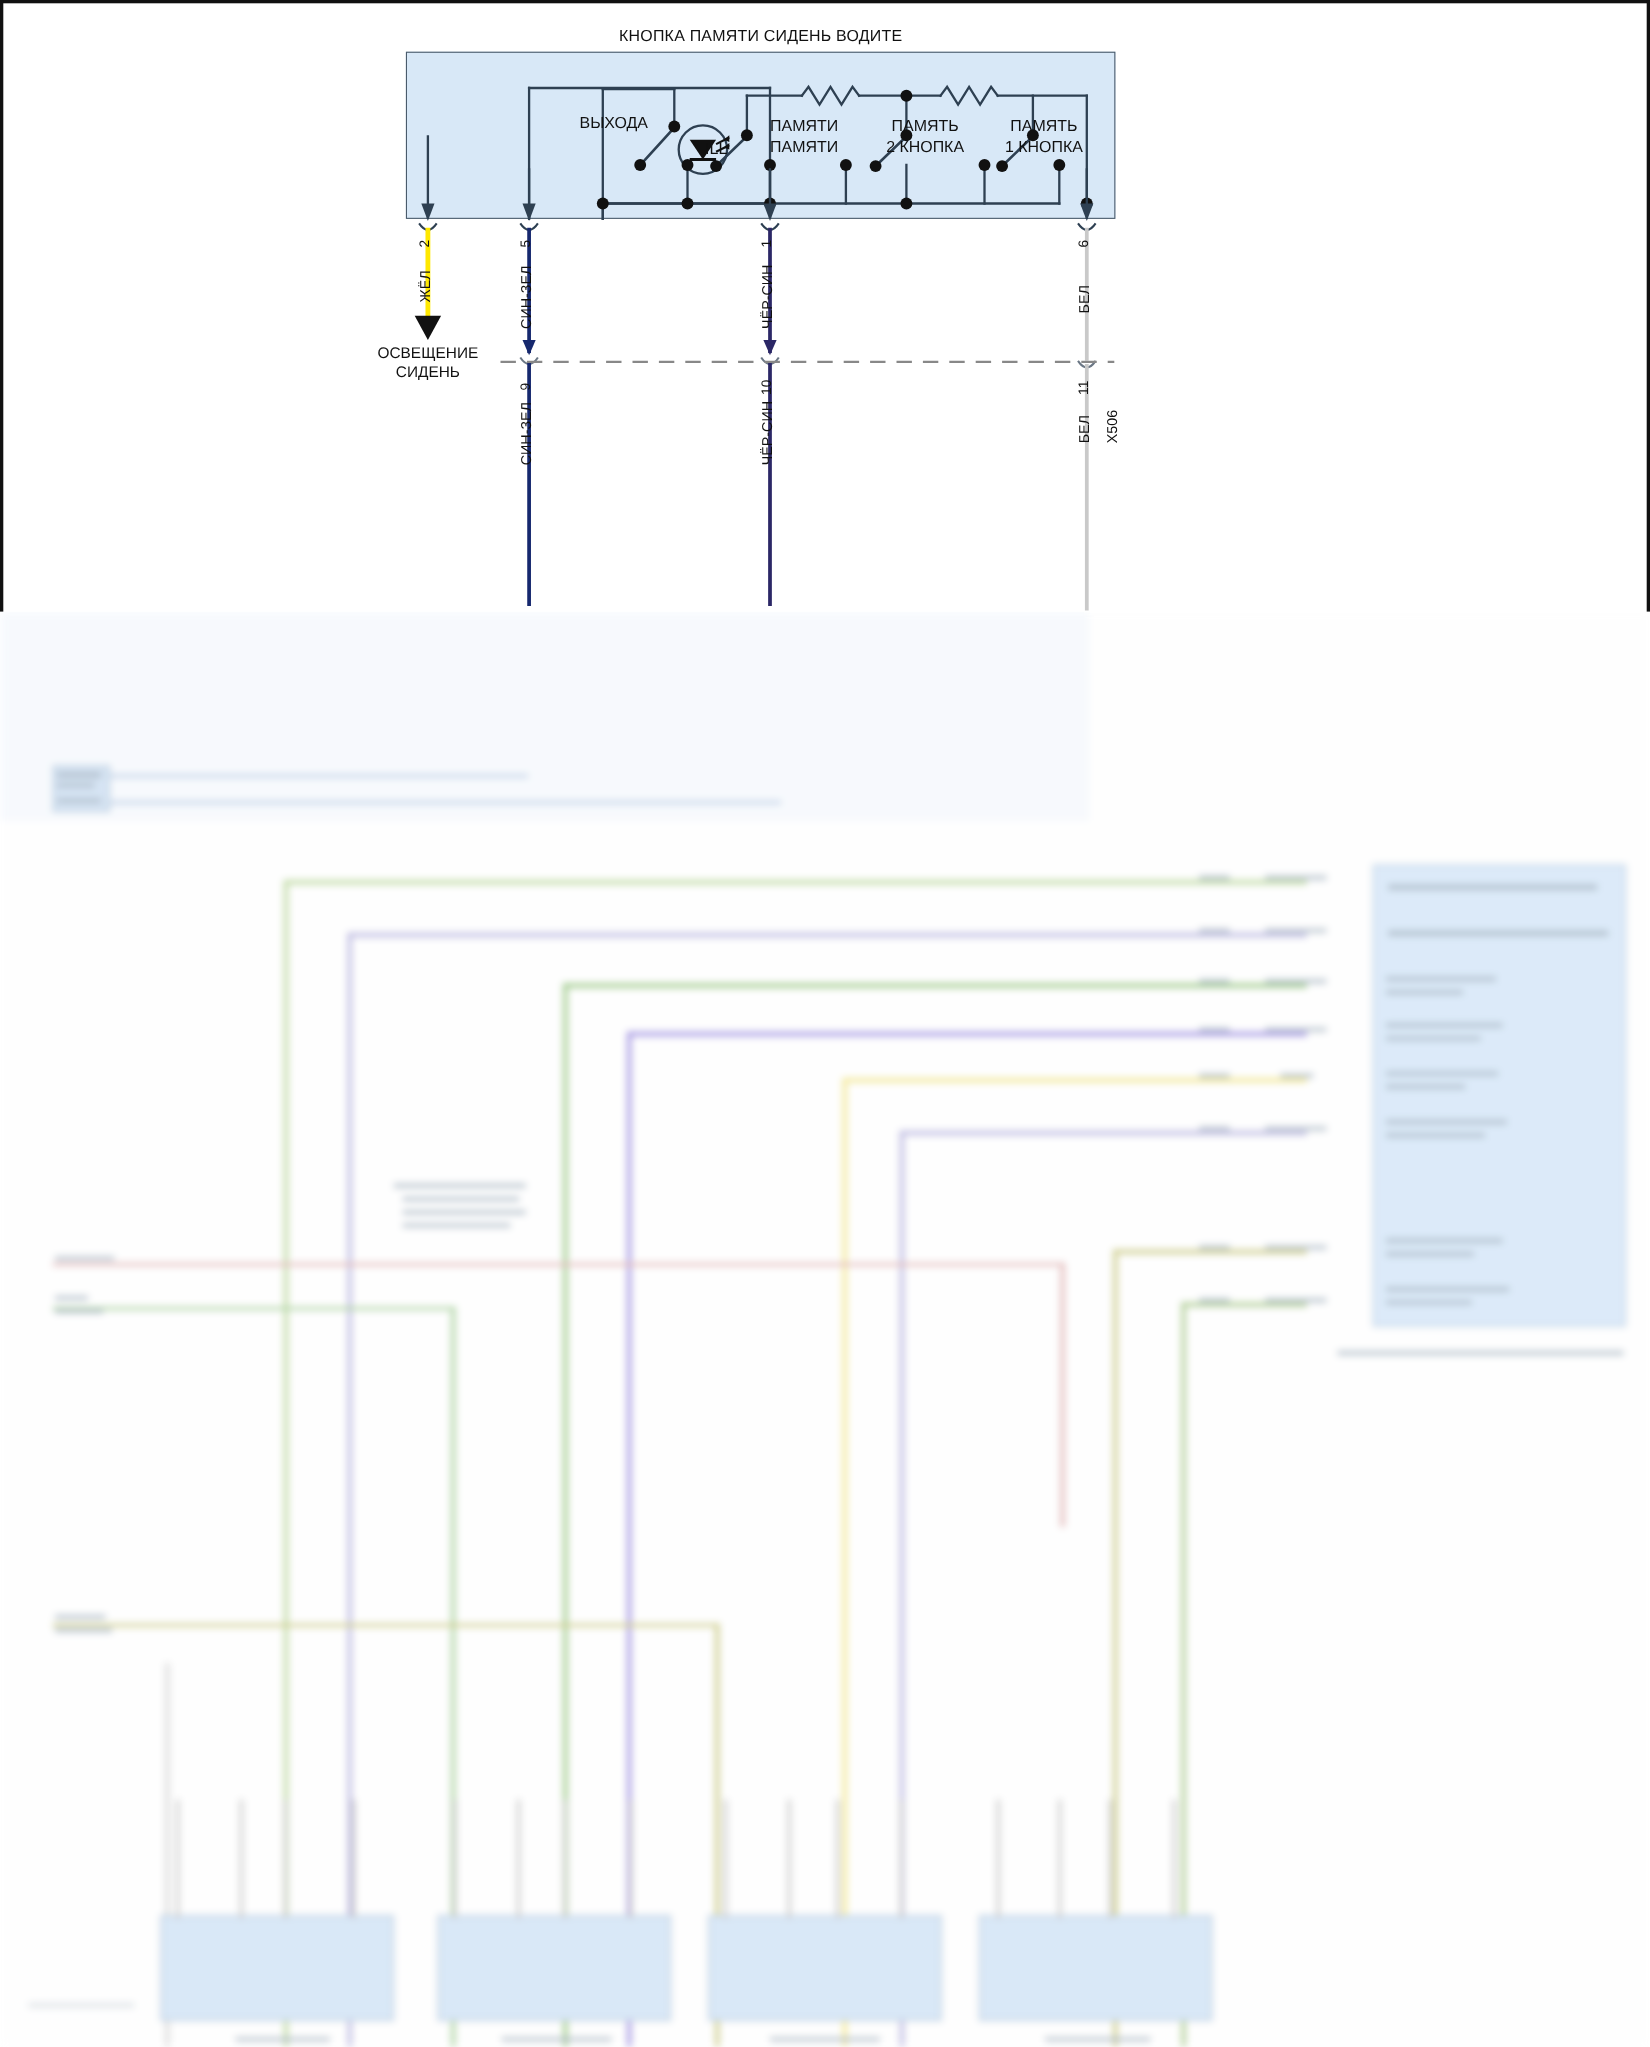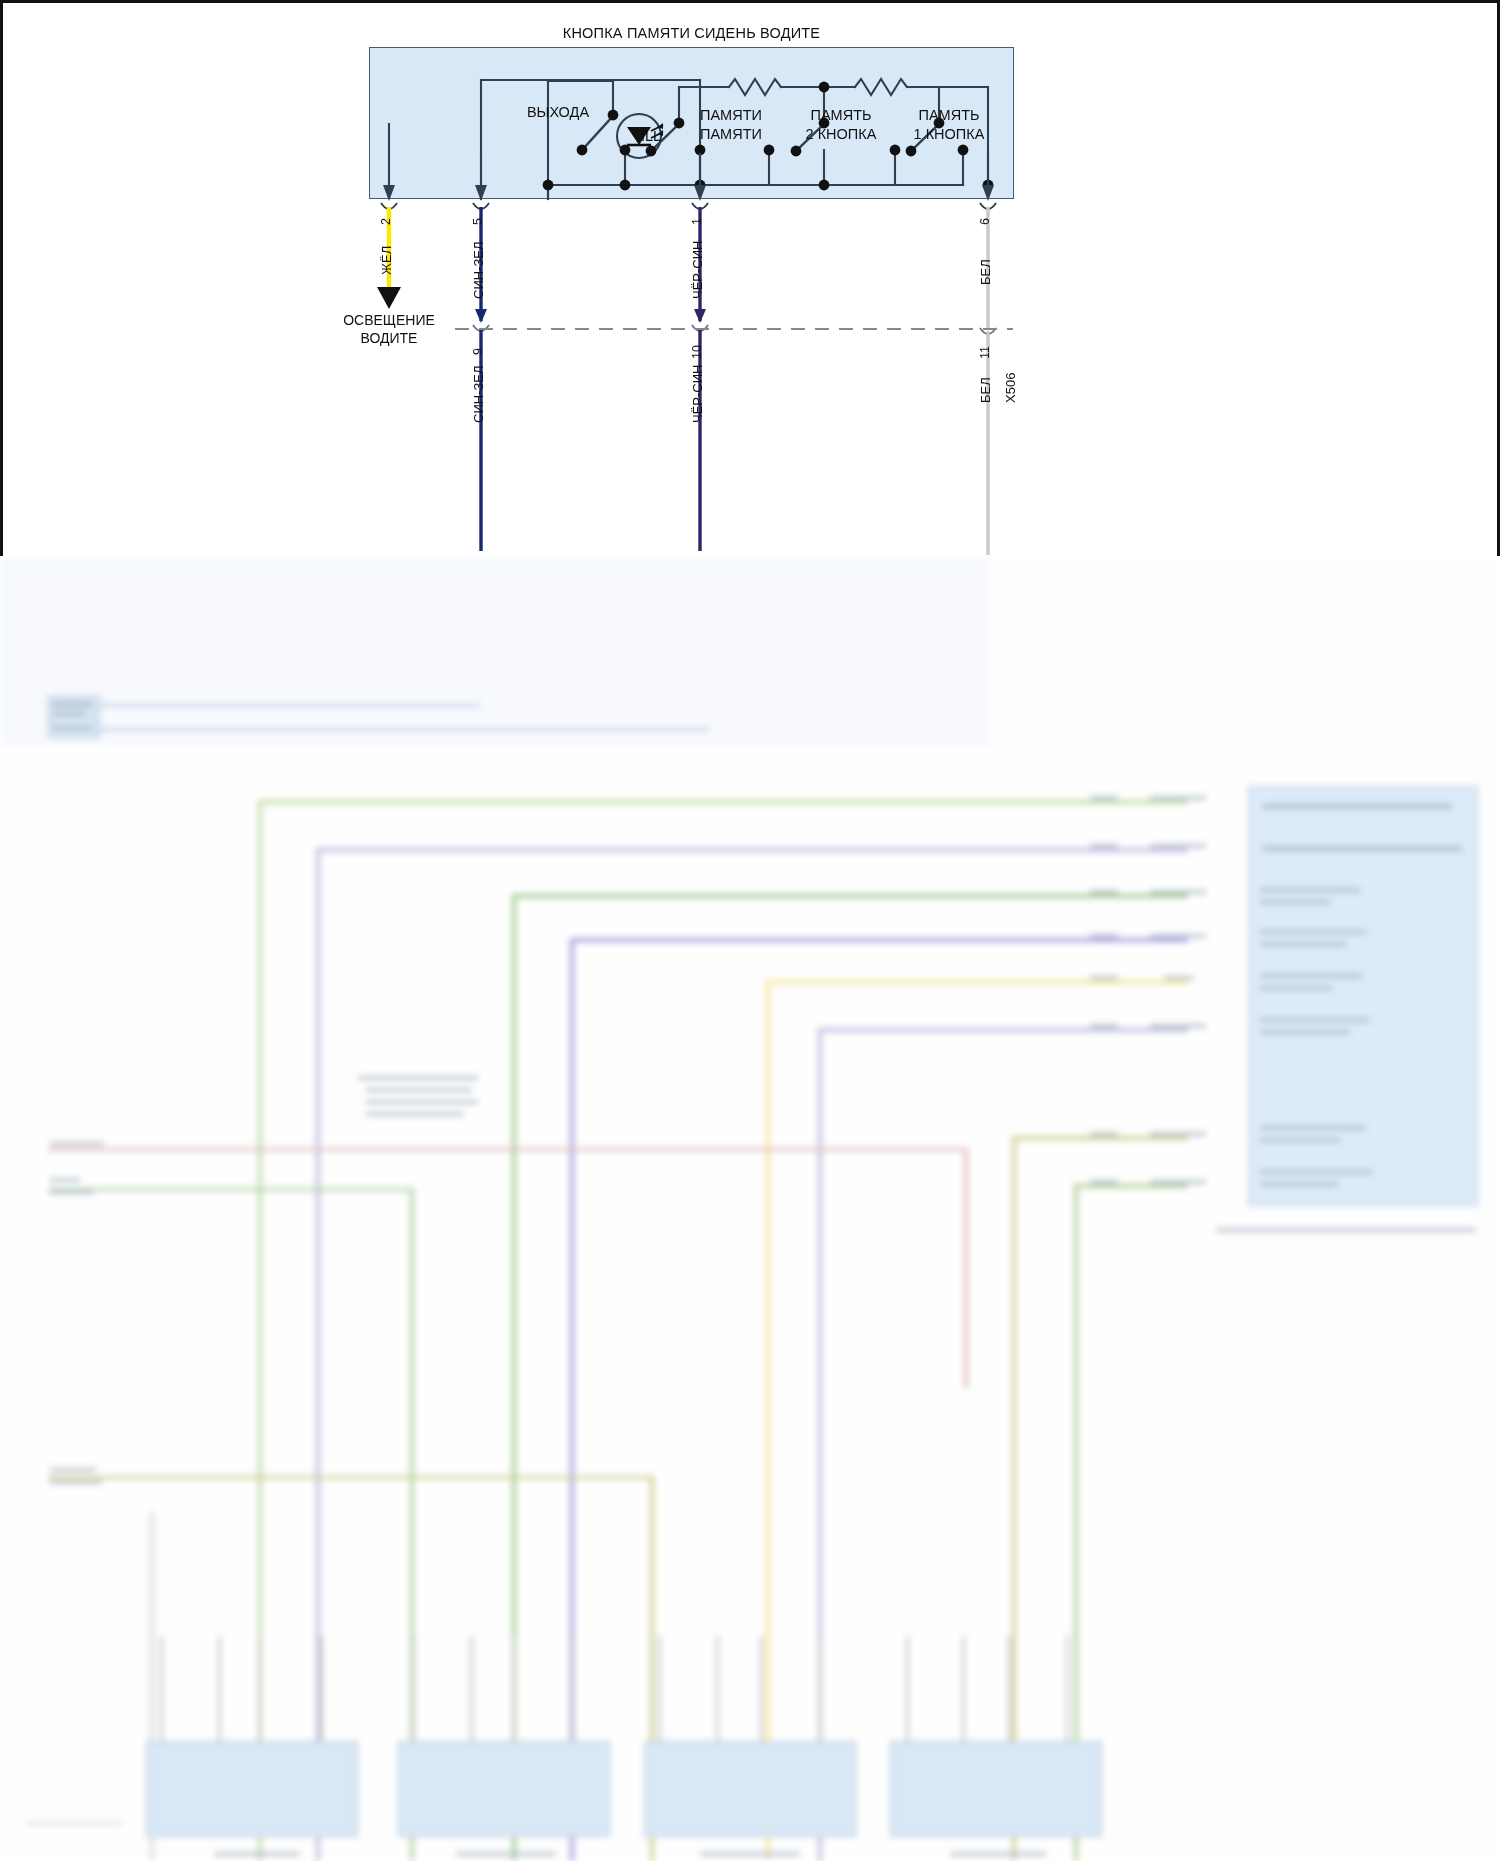--- a/index.html
+++ b/index.html
@@ -353,17 +353,17 @@
     <div class="vlab" style="left:468px;top:296px;"><span>СИН-ЗЕЛ</span></div>
     <div class="vlab" style="left:468px;top:420px;"><span>СИН-ЗЕЛ</span></div>
     <div class="vlab" style="left:687px;top:296px;"><span>ЧЁР-СИН</span></div>
     <div class="vlab" style="left:687px;top:420px;"><span>ЧЁР-СИН</span></div>
     <div class="vlab" style="left:975px;top:282px;"><span>БЕЛ</span></div>
     <div class="vlab" style="left:975px;top:400px;"><span>БЕЛ</span></div>
     <div class="vlab" style="left:1000px;top:400px;"><span>X506</span></div>
 
     <div class="dest" style="left:306px;top:308px;width:160px;">
       <div>ОСВЕЩЕНИЕ</div>
-      <div>ВОДИТЕ</div>
+      <div>СИДЕНЬ</div>
     </div>
   </div>
 
 </div>
 
 </body></html>

